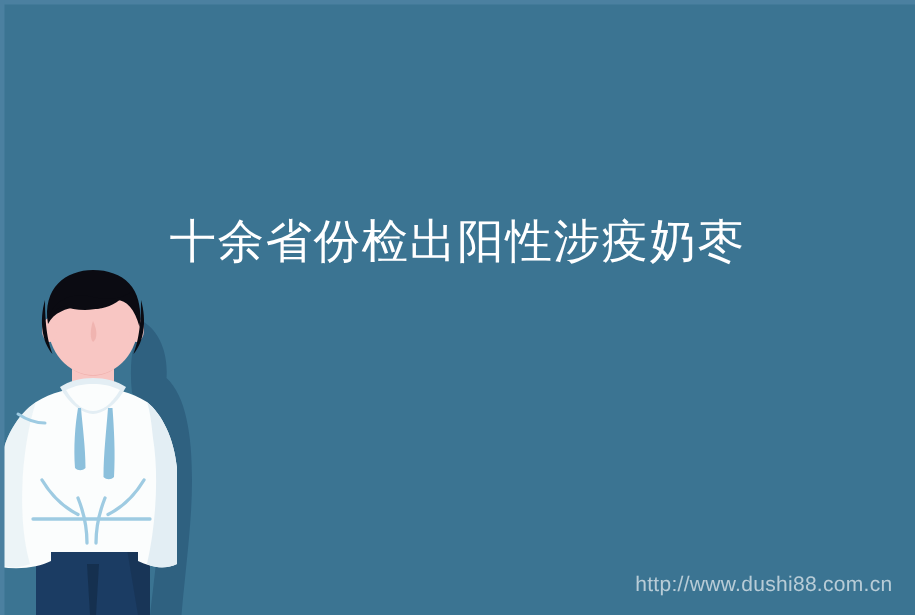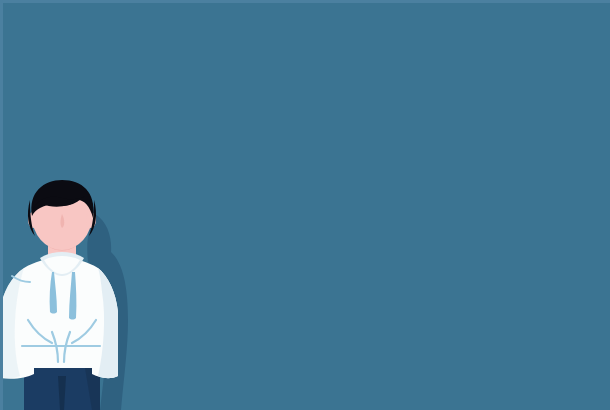--- a/index.html
+++ b/index.html
@@ -141,16 +141,18 @@
         <path d="M28 140 C34 150 42 158 52 163"></path>
         <path d="M96 140 C90 150 82 158 72 163"></path>
         <path d="M22 166 L100 166"></path>
         <path d="M52 152 C56 162 58 172 58 182"></path>
         <path d="M70 152 C66 162 64 172 64 182"></path>
         <path d="M12 96 C18 100 24 102 30 102" stroke-width="2"></path>
       </g>
     </svg>
   </div>
 
+  <div id="headline">十余省份检出阳性涉疫奶枣</div>
 
+  <div id="watermark">http://www.dushi88.com.cn</div>
 
   <div id="edge-highlight"></div>
 </div>
 
 </body></html>

